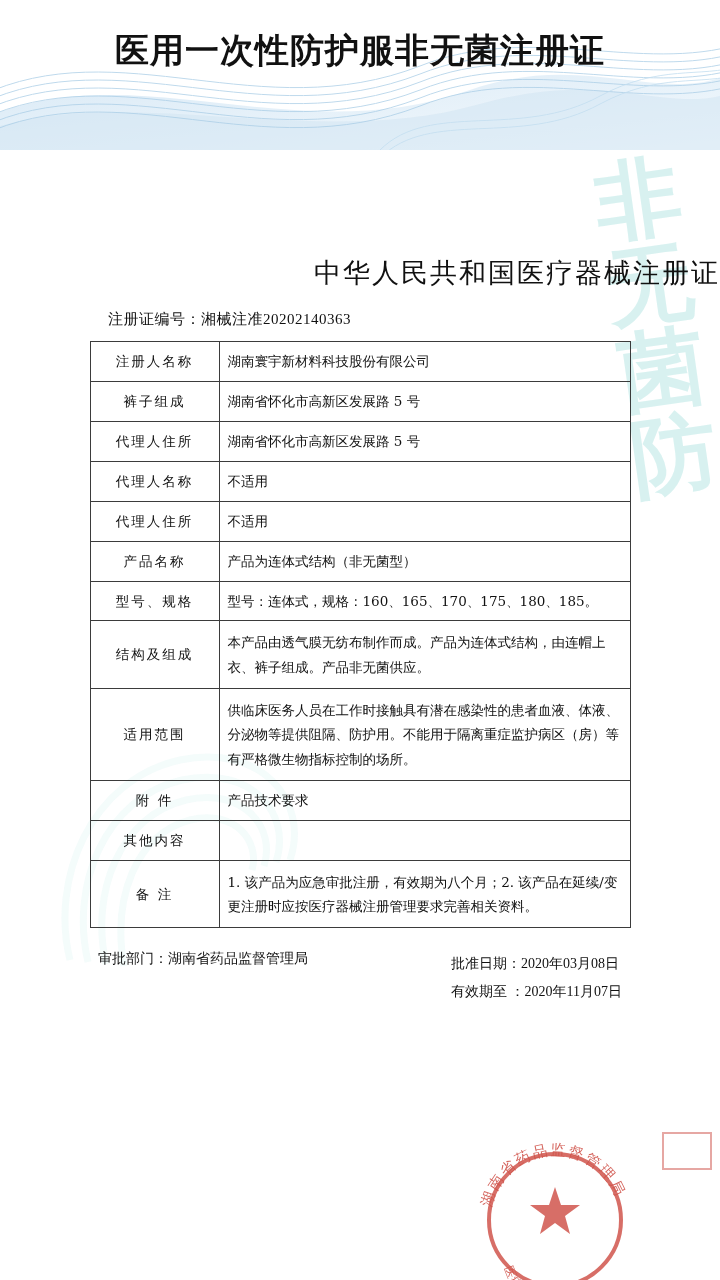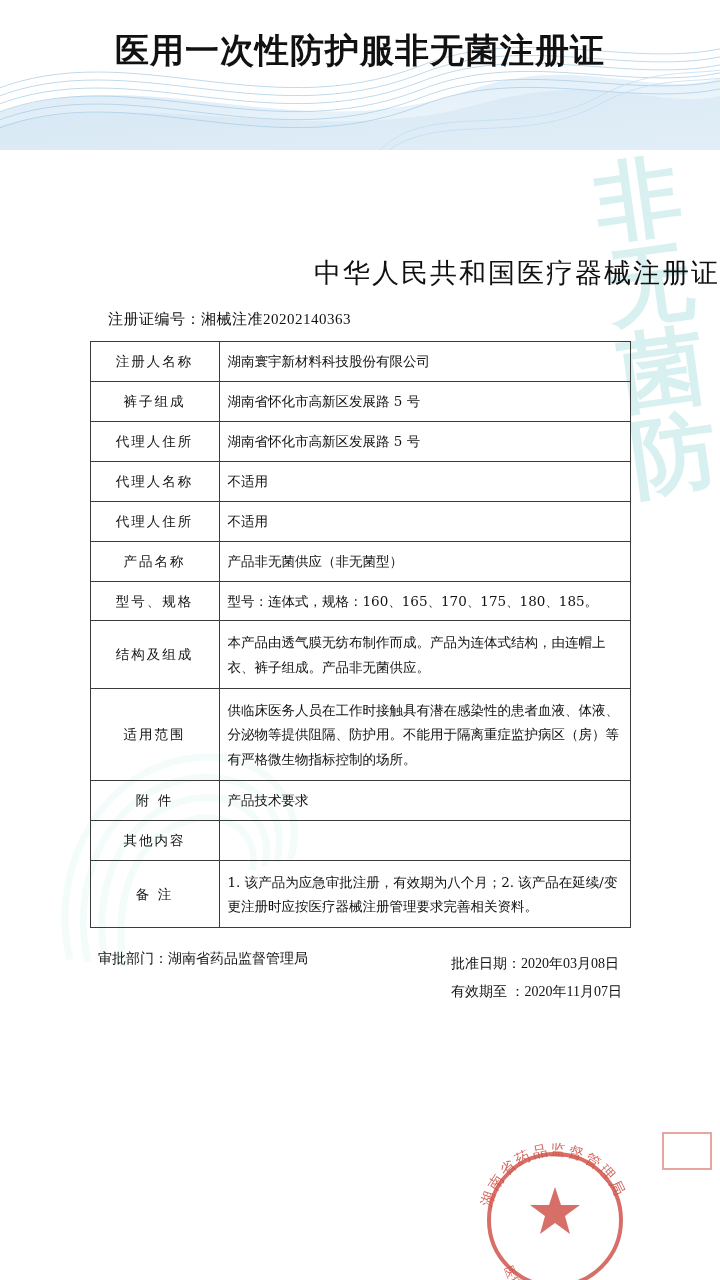--- a/index.html
+++ b/index.html
@@ -238,21 +238,21 @@
       <tr>
         <td class="label">代理人名称</td>
         <td class="value">不适用</td>
       </tr>
       <tr>
         <td class="label">代理人住所</td>
         <td class="value">不适用</td>
       </tr>
       <tr>
         <td class="label">产品名称</td>
-        <td class="value">产品非无菌供应（非无菌型）</td>
+        <td class="value">产品为连体式结构（非无菌型）</td>
       </tr>
       <tr>
         <td class="label">型号、规格</td>
         <td class="value">型号：连体式，规格：160、165、170、175、180、185。</td>
       </tr>
       <tr>
         <td class="label">结构及组成</td>
         <td class="value tall">本产品由透气膜无纺布制作而成。产品为连体式结构，由连帽上衣、裤子组成。产品非无菌供应。</td>
       </tr>
       <tr>

